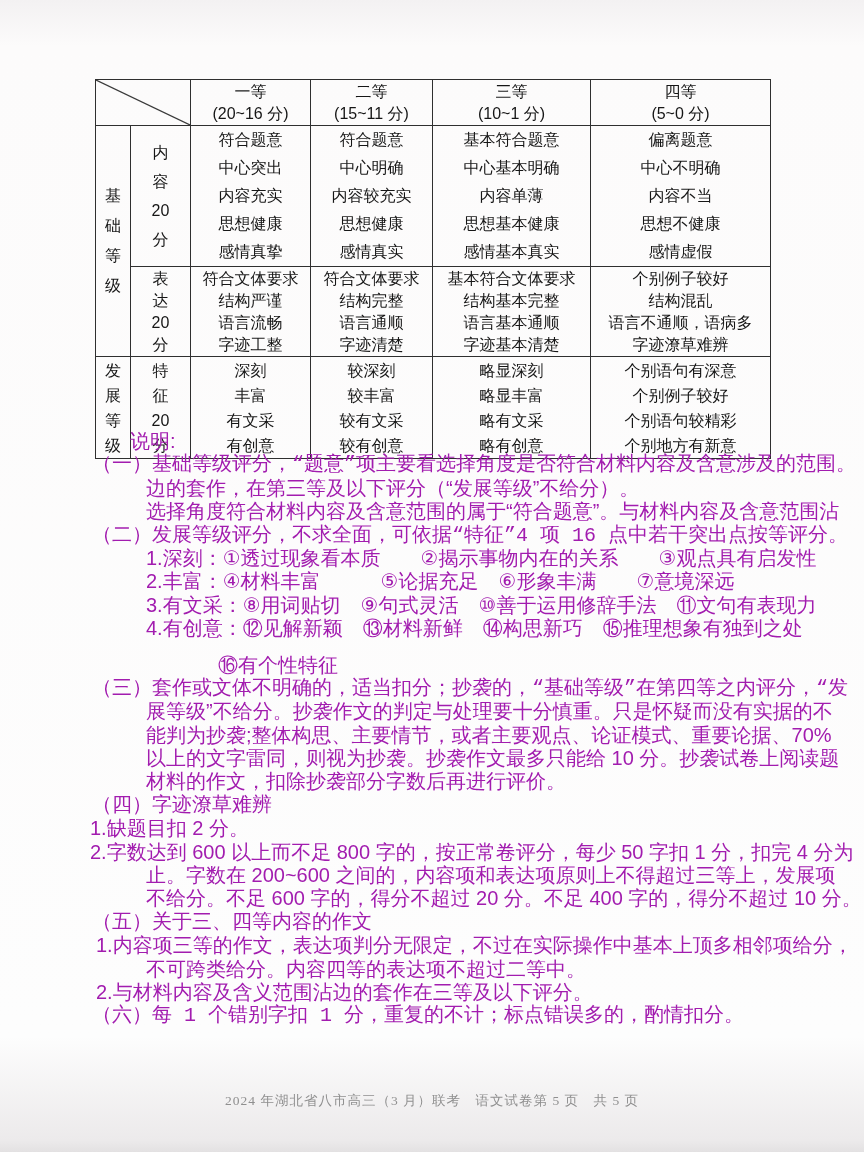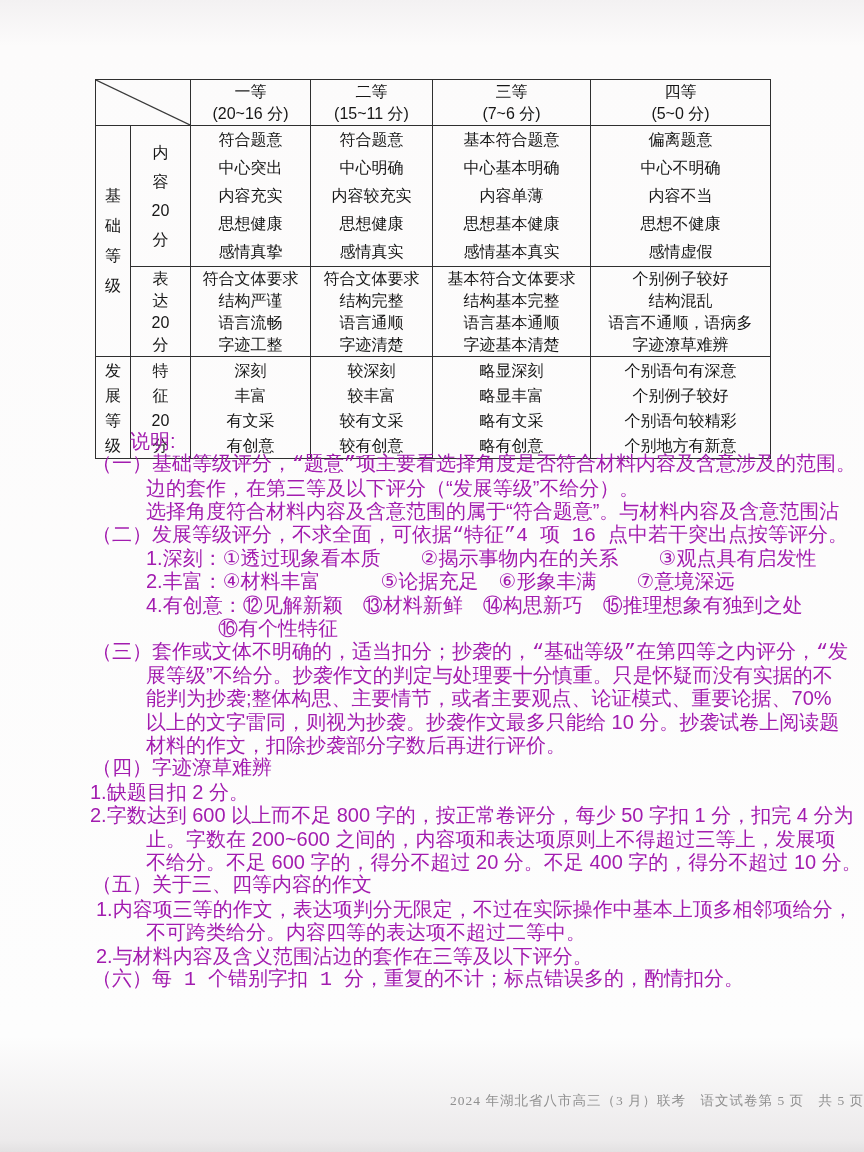--- a/index.html
+++ b/index.html
@@ -37,28 +37,28 @@
   td.corner{position:relative;padding:0;}
   td.corner svg{position:absolute;inset:0;width:100%;height:100%;display:block;}
 
   
   .notes{position:absolute;left:88px;top:430px;width:690px;font-size:20px;color:#a21caf;}
   .note-line{height:23.4px;line-height:23.4px;white-space:pre;}
   .ln-heading{padding-left:42px;}
   .ln-item{padding-left:4px;font-family:Liberation Mono, monospace;}
   .ln-cont{padding-left:58px;}
   .ln-sub{padding-left:58px;}
-  .ln-sub16{padding-left:130px;}
+  .ln-sub16{padding-left:130px;margin-top:13px;}
   .ln-num{padding-left:2px;}
   .ln-num2{padding-left:8px;}
 
   
   .footer{
     position:absolute;left:0;top:1092px;width:864px;
-    text-align:right;
+    text-align:center;
     font-family:"Liberation Serif","DejaVu Serif",serif;
     font-size:13.5px;color:#8f8f8f;letter-spacing:1px;
     white-space:pre;
   }
 </style>
 </head>
 <body>
 
 <div class="sheet">
 
@@ -76,21 +76,21 @@
         <td class="corner" colspan="2">
           <svg viewBox="0 0 100 100" preserveAspectRatio="none">
             <line x1="0" y1="0" x2="100" y2="100" stroke="#3a3a3a" stroke-width="1.2" vector-effect="non-scaling-stroke"></line>
           </svg>
         </td>
         <td class="gh">一等
 (20~16 分)</td>
         <td class="gh">二等
 (15~11 分)</td>
         <td class="gh">三等
-(7~6 分)</td>
+(10~1 分)</td>
         <td class="gh">四等
 (5~0 分)</td>
       </tr>
       <tr class="r1">
         <td class="lh30" rowspan="2">基
 础
 等
 级</td>
         <td class="lh29">内
 容
@@ -169,20 +169,21 @@
   </table>
 
   <div class="notes">
     <div class="note-line ln-heading">说明:</div>
     <div class="note-line ln-item">（一）基础等级评分，“题意”项主要看选择角度是否符合材料内容及含意涉及的范围。</div>
     <div class="note-line ln-cont">边的套作，在第三等及以下评分（“发展等级”不给分）。</div>
     <div class="note-line ln-cont">选择角度符合材料内容及含意范围的属于“符合题意”。与材料内容及含意范围沾</div>
     <div class="note-line ln-item">（二）发展等级评分，不求全面，可依据“特征”4 项 16 点中若干突出点按等评分。</div>
     <div class="note-line ln-sub">1.深刻：①透过现象看本质　　②揭示事物内在的关系　　③观点具有启发性</div>
     <div class="note-line ln-sub">2.丰富：④材料丰富　　　⑤论据充足　⑥形象丰满　　⑦意境深远</div>
+    <div class="note-line ln-sub">3.有文采：⑧用词贴切　⑨句式灵活　⑩善于运用修辞手法　⑪文句有表现力</div>
     <div class="note-line ln-sub">4.有创意：⑫见解新颖　⑬材料新鲜　⑭构思新巧　⑮推理想象有独到之处</div>
     <div class="note-line ln-sub16">⑯有个性特征</div>
     <div class="note-line ln-item">（三）套作或文体不明确的，适当扣分；抄袭的，“基础等级”在第四等之内评分，“发</div>
     <div class="note-line ln-cont">展等级”不给分。抄袭作文的判定与处理要十分慎重。只是怀疑而没有实据的不</div>
     <div class="note-line ln-cont">能判为抄袭;整体构思、主要情节，或者主要观点、论证模式、重要论据、70%</div>
     <div class="note-line ln-cont">以上的文字雷同，则视为抄袭。抄袭作文最多只能给 10 分。抄袭试卷上阅读题</div>
     <div class="note-line ln-cont">材料的作文，扣除抄袭部分字数后再进行评价。</div>
     <div class="note-line ln-item">（四）字迹潦草难辨</div>
     <div class="note-line ln-num">1.缺题目扣 2 分。</div>
     <div class="note-line ln-num">2.字数达到 600 以上而不足 800 字的，按正常卷评分，每少 50 字扣 1 分，扣完 4 分为</div>

